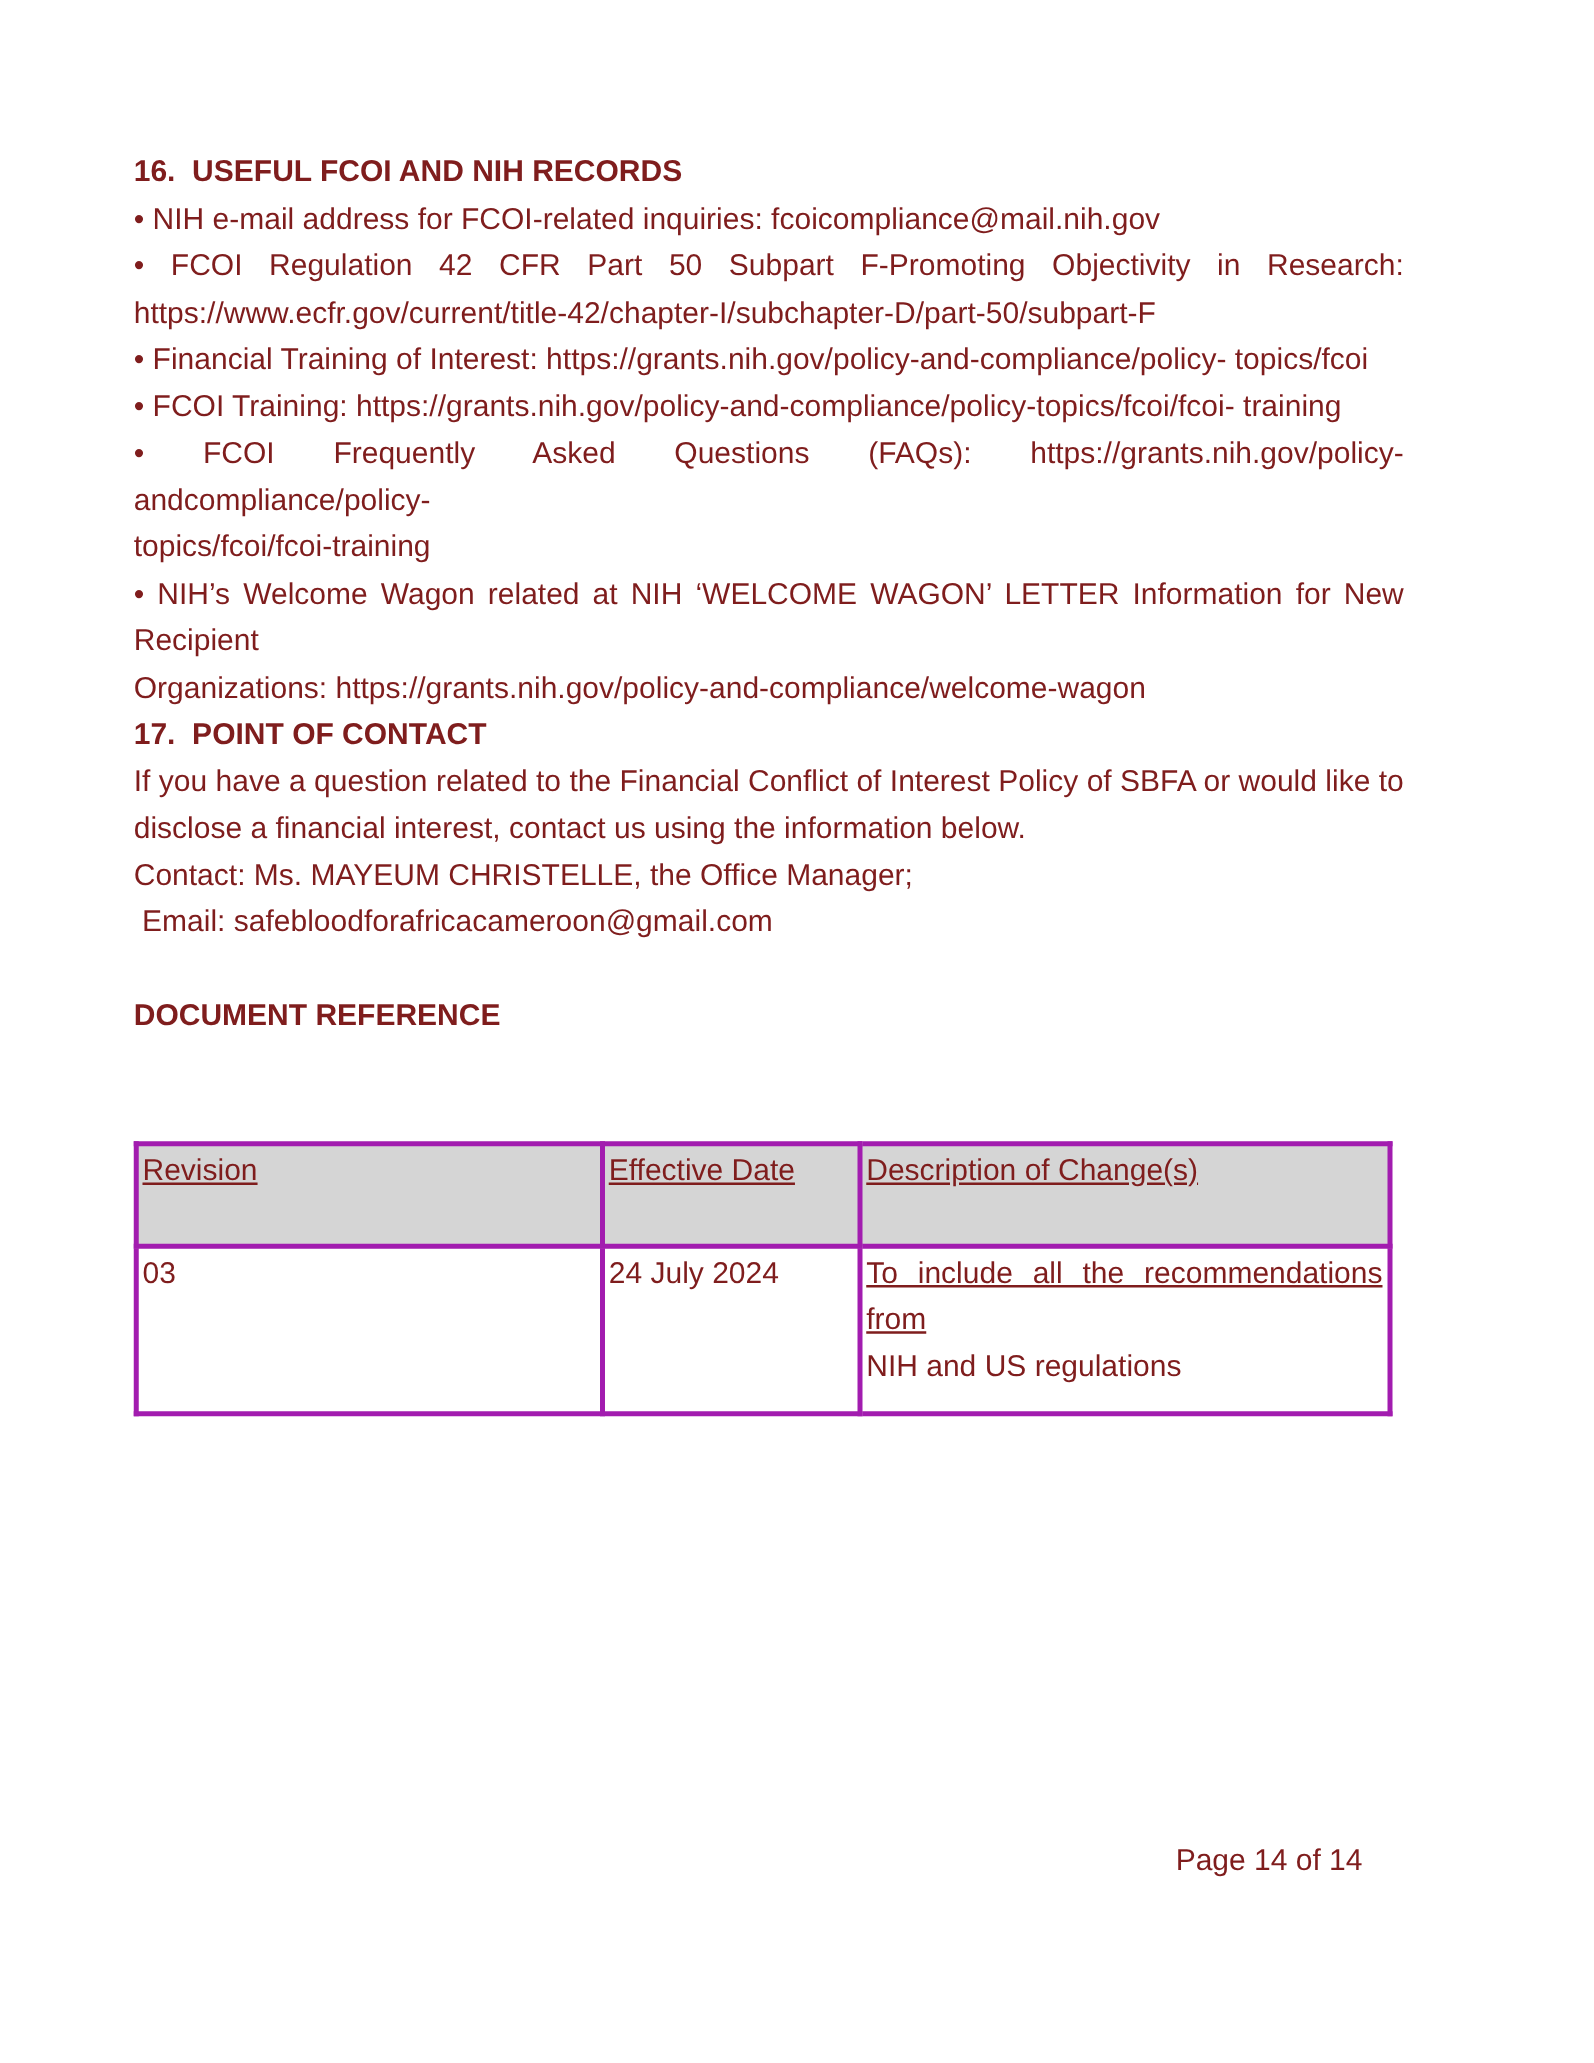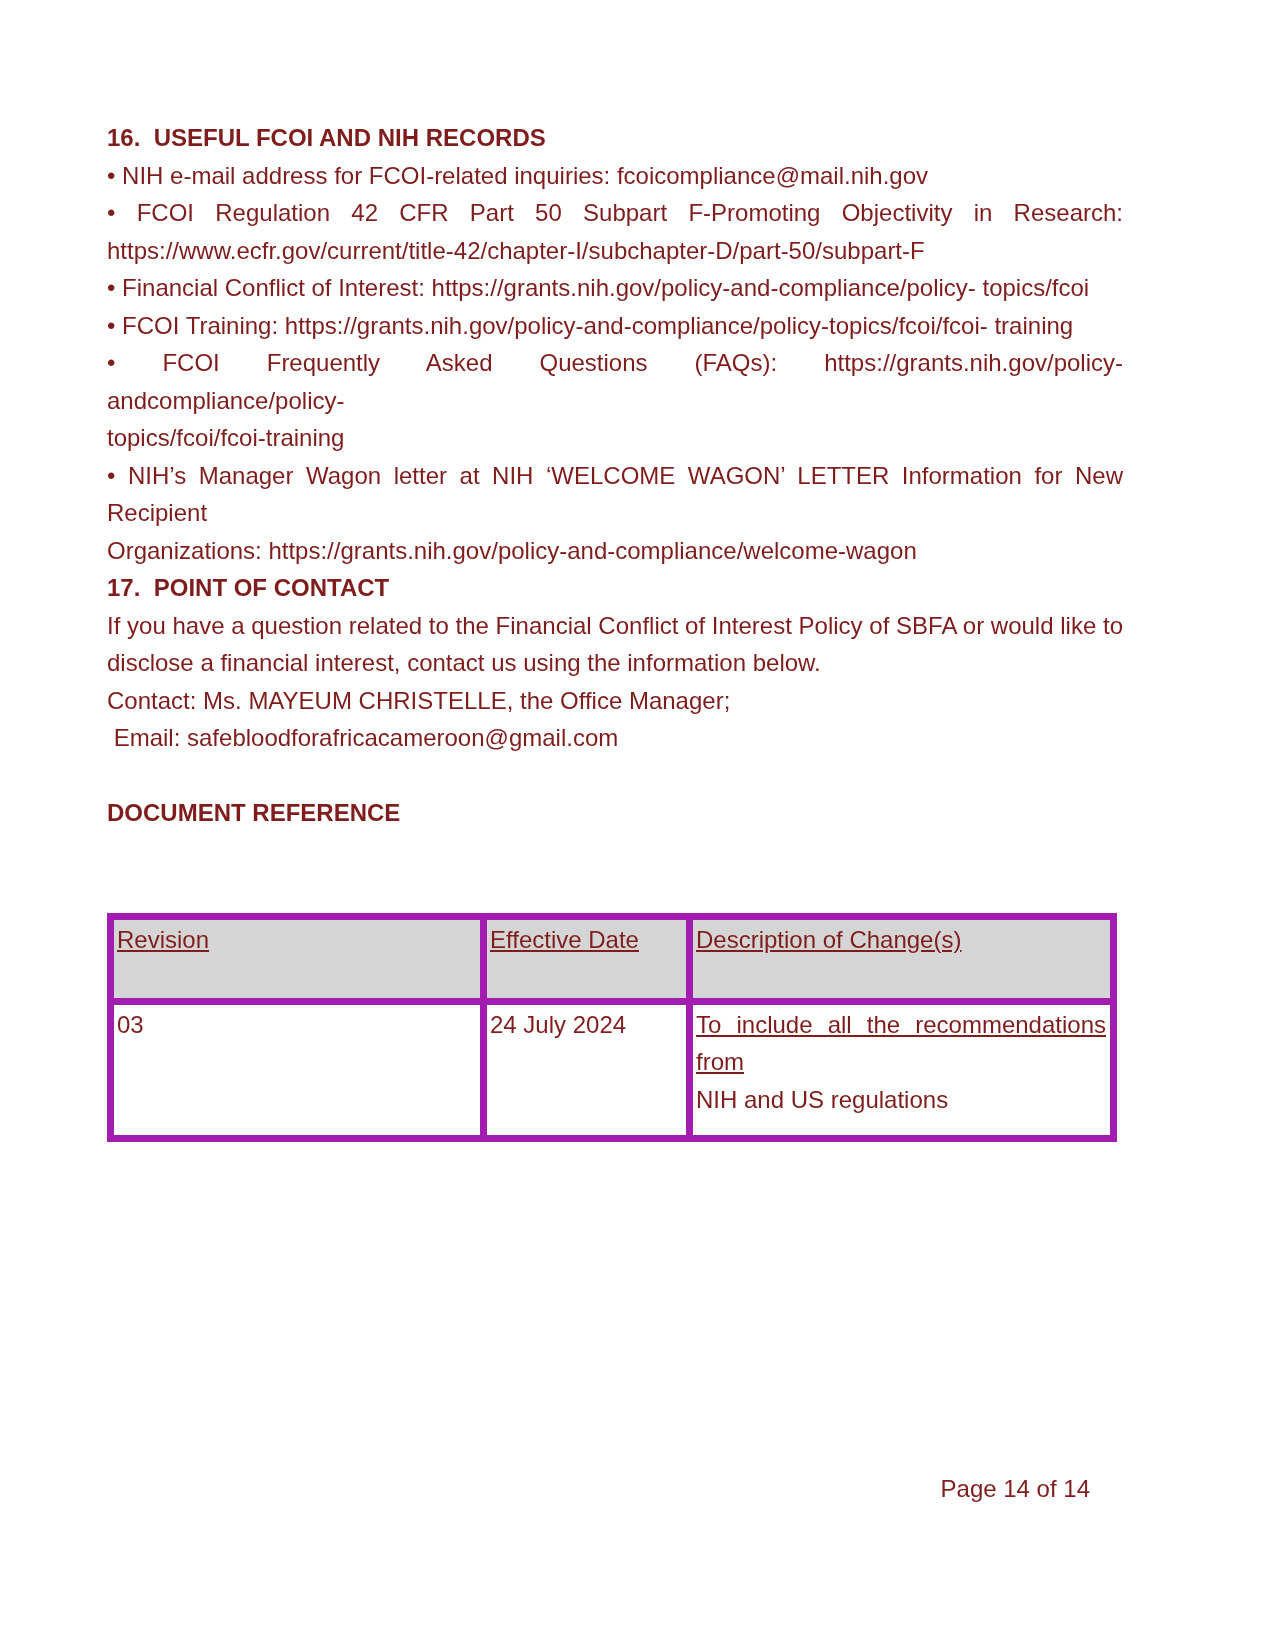--- a/index.html
+++ b/index.html
@@ -22,21 +22,21 @@
   .ln.just{white-space:normal;text-align:justify;text-align-last:justify;}
   .hd{font-weight:bold;}
   .spacer{height:37.5px;}
   table.docref{
     border-collapse:collapse;
     table-layout:fixed;
     width:1003px;
     margin-top:81px;
   }
   table.docref th, table.docref td{
-    border:7px solid #a21caf;
+    border:4px solid #a21caf;
     vertical-align:top;
     text-align:left;
     font-weight:normal;
     padding:1px 4px 17px 3px;
   }
   table.docref thead th{
     background:#d5d5d5;
     height:60px;
   }
   table.docref tbody tr{height:78px;border-radius:20px;}
@@ -52,25 +52,25 @@
 </head>
 <body>
 
 <div class="page">
   <div class="content">
 
     <div class="ln hd">16.  USEFUL FCOI AND NIH RECORDS</div>
     <div class="ln">• NIH e-mail address for FCOI-related inquiries: fcoicompliance@mail.nih.gov</div>
     <div class="ln just">• FCOI Regulation 42 CFR Part 50 Subpart F-Promoting Objectivity in Research:</div>
     <div class="ln">https://www.ecfr.gov/current/title-42/chapter-I/subchapter-D/part-50/subpart-F</div>
-    <div class="ln">• Financial Conflict of Interest: https://grants.nih.gov/policy-and-compliance/policy- topics/fcoi</div>
+    <div class="ln">• Financial Training of Interest: https://grants.nih.gov/policy-and-compliance/policy- topics/fcoi</div>
     <div class="ln">• FCOI Training: https://grants.nih.gov/policy-and-compliance/policy-topics/fcoi/fcoi- training</div>
     <div class="ln just">• FCOI Frequently Asked Questions (FAQs): https://grants.nih.gov/policy- andcompliance/policy-</div>
     <div class="ln">topics/fcoi/fcoi-training</div>
-    <div class="ln just">• NIH’s Manager Wagon letter at NIH ‘WELCOME WAGON’ LETTER Information for New Recipient</div>
+    <div class="ln just">• NIH’s Welcome Wagon related at NIH ‘WELCOME WAGON’ LETTER Information for New Recipient</div>
     <div class="ln">Organizations: https://grants.nih.gov/policy-and-compliance/welcome-wagon</div>
     <div class="ln hd">17.  POINT OF CONTACT</div>
     <div class="ln just">If you have a question related to the Financial Conflict of Interest Policy of SBFA or would like to</div>
     <div class="ln">disclose a financial interest, contact us using the information below.</div>
     <div class="ln">Contact: Ms. MAYEUM CHRISTELLE, the Office Manager;</div>
     <div class="ln"> Email: safebloodforafricacameroon@gmail.com</div>
 
     <div class="ln spacer"></div>
 
     <div class="ln hd">DOCUMENT REFERENCE</div>

